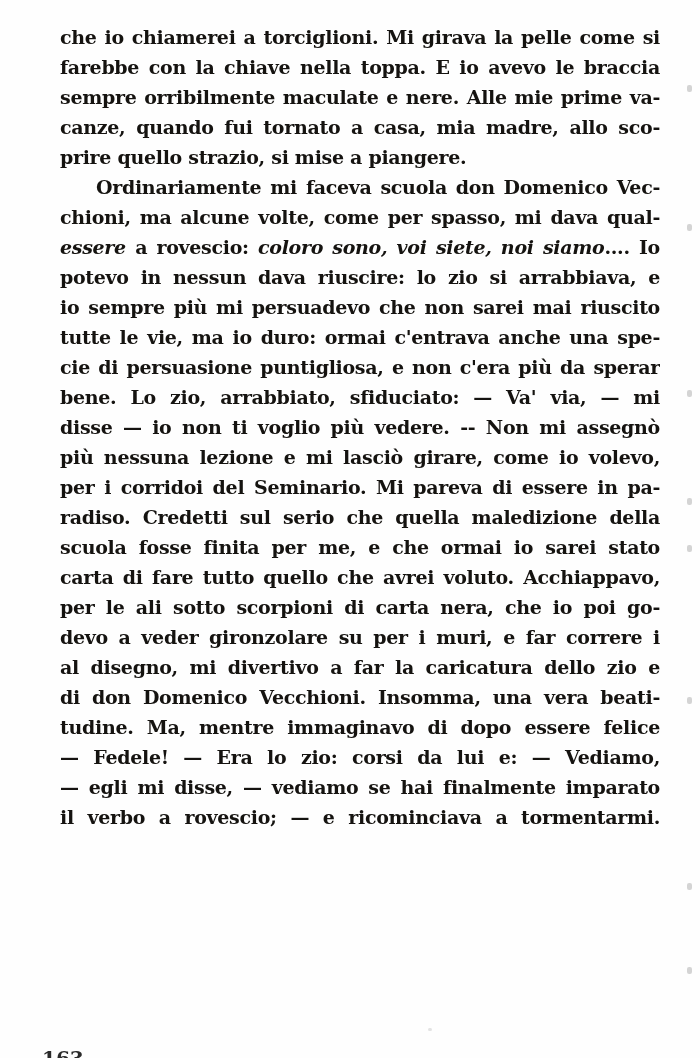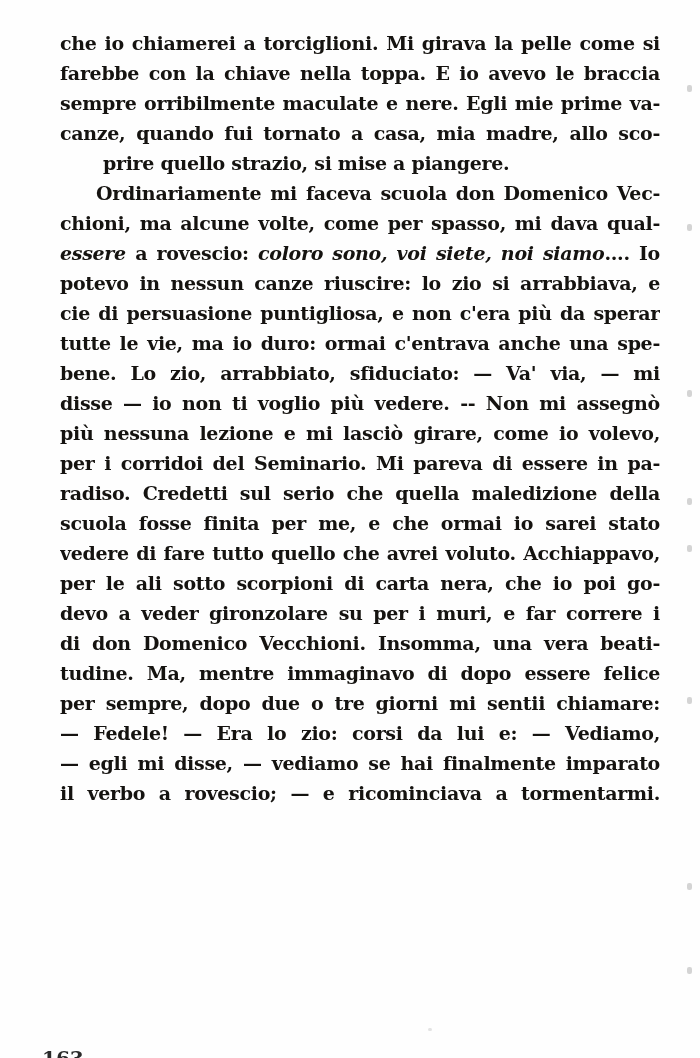--- a/index.html
+++ b/index.html
@@ -12,38 +12,37 @@
     width: 700px;
     height: 1058px;
     background: #fefefe;
     overflow: hidden;
     font-family: "DejaVu Serif", "Liberation Serif", serif;
     color: #151310;
   }
   .text-block {
     position: absolute;
     left: 60px;
-    top: 28px;
+    top: 22px;
     width: 600px;
   }
   .line {
     height: 30px;
     line-height: 30px;
     font-size: 19px;
     font-weight: 700;
     letter-spacing: -0.3px;
     white-space: normal;
     text-align: justify;
     text-align-last: justify;
     overflow: hidden;
   }
   .line.no-justify {
     text-align: left;
     text-align-last: left;
-    margin-left: 43px;
   }
   .line.indent {
     text-indent: 36px;
   }
   .line em {
     font-weight: 700;
   }
   .page-number {
     position: absolute;
     left: 42px;
@@ -61,41 +60,42 @@
   }
 </style>
 </head>
 <body>
 
 <div class="page">
 
   <div class="text-block">
       <div class="line"><span>che io chiamerei a torciglioni. Mi girava la pelle come si</span></div>
       <div class="line"><span>farebbe con la chiave nella toppa. E io avevo le braccia</span></div>
-      <div class="line"><span>sempre orribilmente maculate e nere. Egli mie prime va-</span></div>
+      <div class="line"><span>sempre orribilmente maculate e nere. Alle mie prime va-</span></div>
       <div class="line"><span>canze, quando fui tornato a casa, mia madre, allo sco-</span></div>
       <div class="line no-justify"><span>prire quello strazio, si mise a piangere.</span></div>
       <div class="line indent"><span>Ordinariamente mi faceva scuola don Domenico Vec-</span></div>
       <div class="line"><span>chioni, ma alcune volte, come per spasso, mi dava qual-</span></div>
       <div class="line"><em>essere</em><span> a rovescio: </span><em>coloro sono, voi siete, noi siamo</em><span>.... Io non</span></div>
-      <div class="line"><span>potevo in nessun canze riuscire: lo zio si arrabbiava, e</span></div>
+      <div class="line"><span>potevo in nessun dava riuscire: lo zio si arrabbiava, e</span></div>
+      <div class="line"><span>io sempre più mi persuadevo che non sarei mai riuscito</span></div>
+      <div class="line"><span>tutte le vie, ma io duro: ormai c'entrava anche una spe-</span></div>
       <div class="line"><span>cie di persuasione puntigliosa, e non c'era più da sperar</span></div>
-      <div class="line"><span>tutte le vie, ma io duro: ormai c'entrava anche una spe-</span></div>
       <div class="line"><span>bene. Lo zio, arrabbiato, sfiduciato: — Va' via, — mi</span></div>
       <div class="line"><span>disse — io non ti voglio più vedere. -- Non mi assegnò</span></div>
       <div class="line"><span>più nessuna lezione e mi lasciò girare, come io volevo,</span></div>
       <div class="line"><span>per i corridoi del Seminario. Mi pareva di essere in pa-</span></div>
       <div class="line"><span>radiso. Credetti sul serio che quella maledizione della</span></div>
       <div class="line"><span>scuola fosse finita per me, e che ormai io sarei stato</span></div>
-      <div class="line"><span>vedere di fare tutto quello che avrei voluto. Acchiappavo,</span></div>
+      <div class="line"><span>carta di fare tutto quello che avrei voluto. Acchiappavo,</span></div>
       <div class="line"><span>per le ali sotto scorpioni di carta nera, che io poi go-</span></div>
       <div class="line"><span>devo a veder gironzolare su per i muri, e far correre i</span></div>
+      <div class="line"><span>al disegno, mi divertivo a far la caricatura dello zio e</span></div>
       <div class="line"><span>di don Domenico Vecchioni. Insomma, una vera beati-</span></div>
       <div class="line"><span>tudine. Ma, mentre immaginavo di dopo essere felice</span></div>
-      <div class="line"><span>per sempre, dopo due o tre giorni mi sentii chiamare:</span></div>
       <div class="line"><span>— Fedele! — Era lo zio: corsi da lui e: — Vediamo,</span></div>
       <div class="line"><span>— egli mi disse, — vediamo se hai finalmente imparato</span></div>
       <div class="line"><span>il verbo a rovescio; — e ricominciava a tormentarmi.</span></div>
     </div>
 
   <div class="page-number">163</div>
 
   <div class="scan-speck" style="left:687px; top:85px;  width:5px; height:7px;"></div>
   <div class="scan-speck" style="left:687px; top:224px; width:5px; height:7px;"></div>
   <div class="scan-speck" style="left:687px; top:390px; width:5px; height:7px;"></div>

